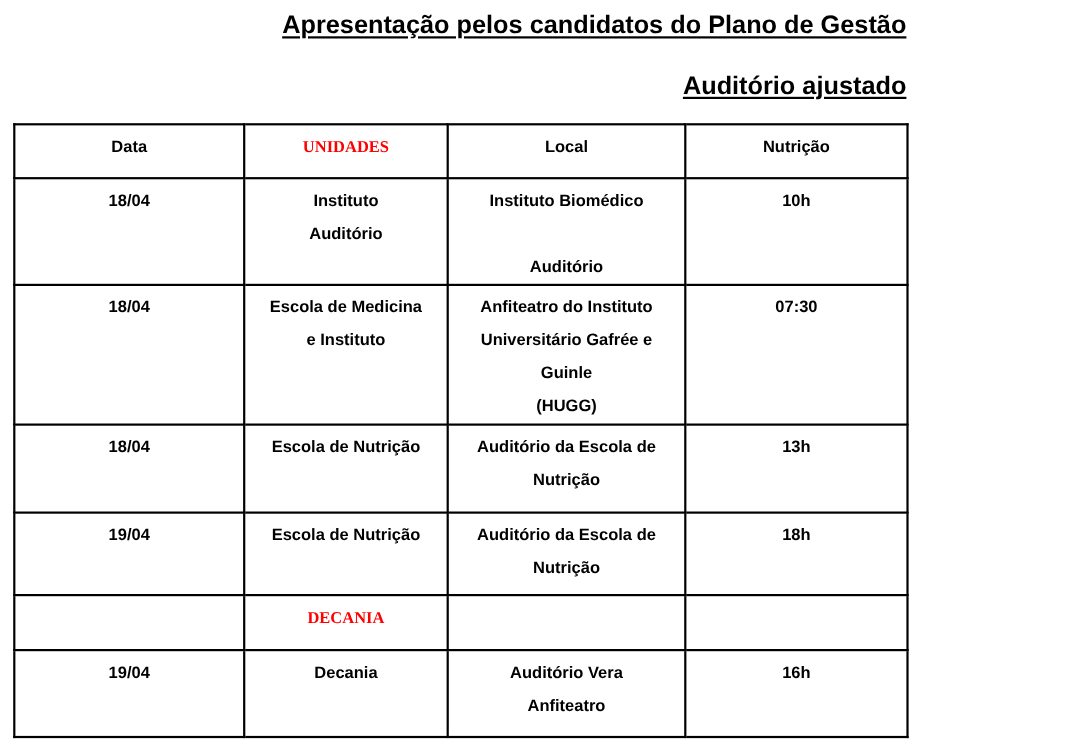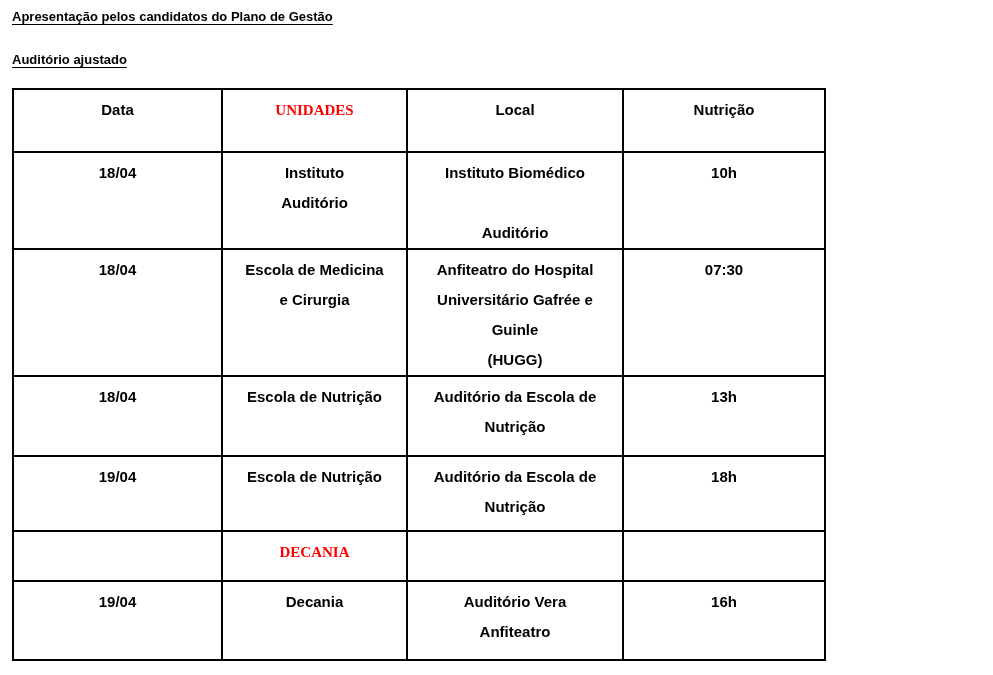--- a/index.html
+++ b/index.html
@@ -14,22 +14,22 @@
     font-weight: bold;
     color: #000000;
     overflow: hidden;
   }
   .doc {
     margin-left: 12px;
     width: 812px;
     padding-top: 9px;
   }
   .title, .subtitle {
-    text-align: left;
-    font-size: 13px;
+    text-align: right;
+    font-size: 23px;
     font-weight: bold;
     text-decoration: underline;
     text-underline-offset: 3px;
     margin: 0;
   }
   .subtitle {
     margin-top: 28px;
   }
   table.schedule {
     border-collapse: collapse;
@@ -42,21 +42,21 @@
     border: 2px solid #000000;
     vertical-align: top;
     text-align: center;
     font-size: 15px;
     font-weight: bold;
     padding: 5px 3px 0 3px;
     line-height: 30px;
     white-space: pre-line;
     overflow: hidden;
   }
-  table.schedule thead tr        { height: 63px; padding-left: 44px; }
+  table.schedule thead tr        { height: 49px; padding-left: 44px; }
   table.schedule tbody tr:nth-child(1) { height: 94px;  }
   table.schedule tbody tr:nth-child(2) { height: 122px; }
   table.schedule tbody tr:nth-child(3) { height: 80px;  }
   table.schedule tbody tr:nth-child(4) { height: 75px;  }
   table.schedule tbody tr:nth-child(5) { height: 50px;  }
   table.schedule tbody tr:nth-child(6) { height: 79px;  }
   .red { color: var(--accent, #ff0000); font-family: Liberation Serif, serif; }
 </style>
 </head>
 <body>
@@ -87,22 +87,22 @@
         <td>Instituto
 Auditório</td>
         <td>Instituto Biomédico
 
 Auditório</td>
         <td>10h</td>
       </tr>
       <tr>
         <td>18/04</td>
         <td>Escola de Medicina
-e Cirurgia</td>
-        <td>Anfiteatro do Hospital
+e Instituto</td>
+        <td>Anfiteatro do Instituto
 Universitário Gafrée e
 Guinle
 (HUGG)</td>
         <td>07:30</td>
       </tr>
       <tr>
         <td>18/04</td>
         <td>Escola de Nutrição</td>
         <td>Auditório da Escola de
 Nutrição</td>

